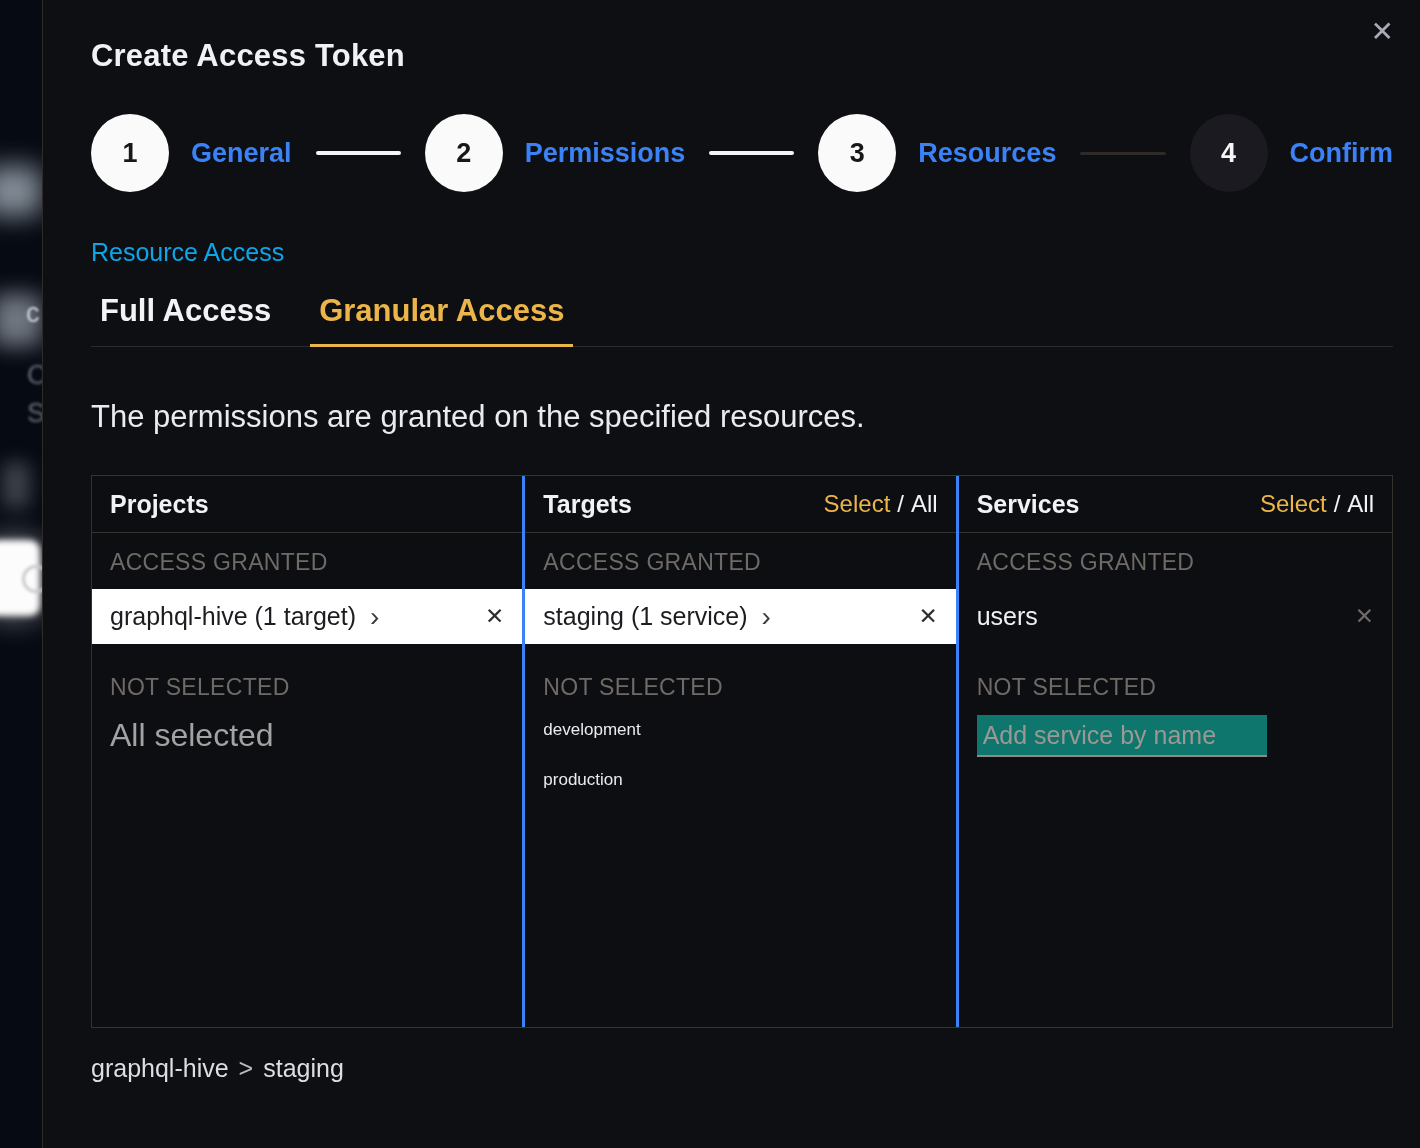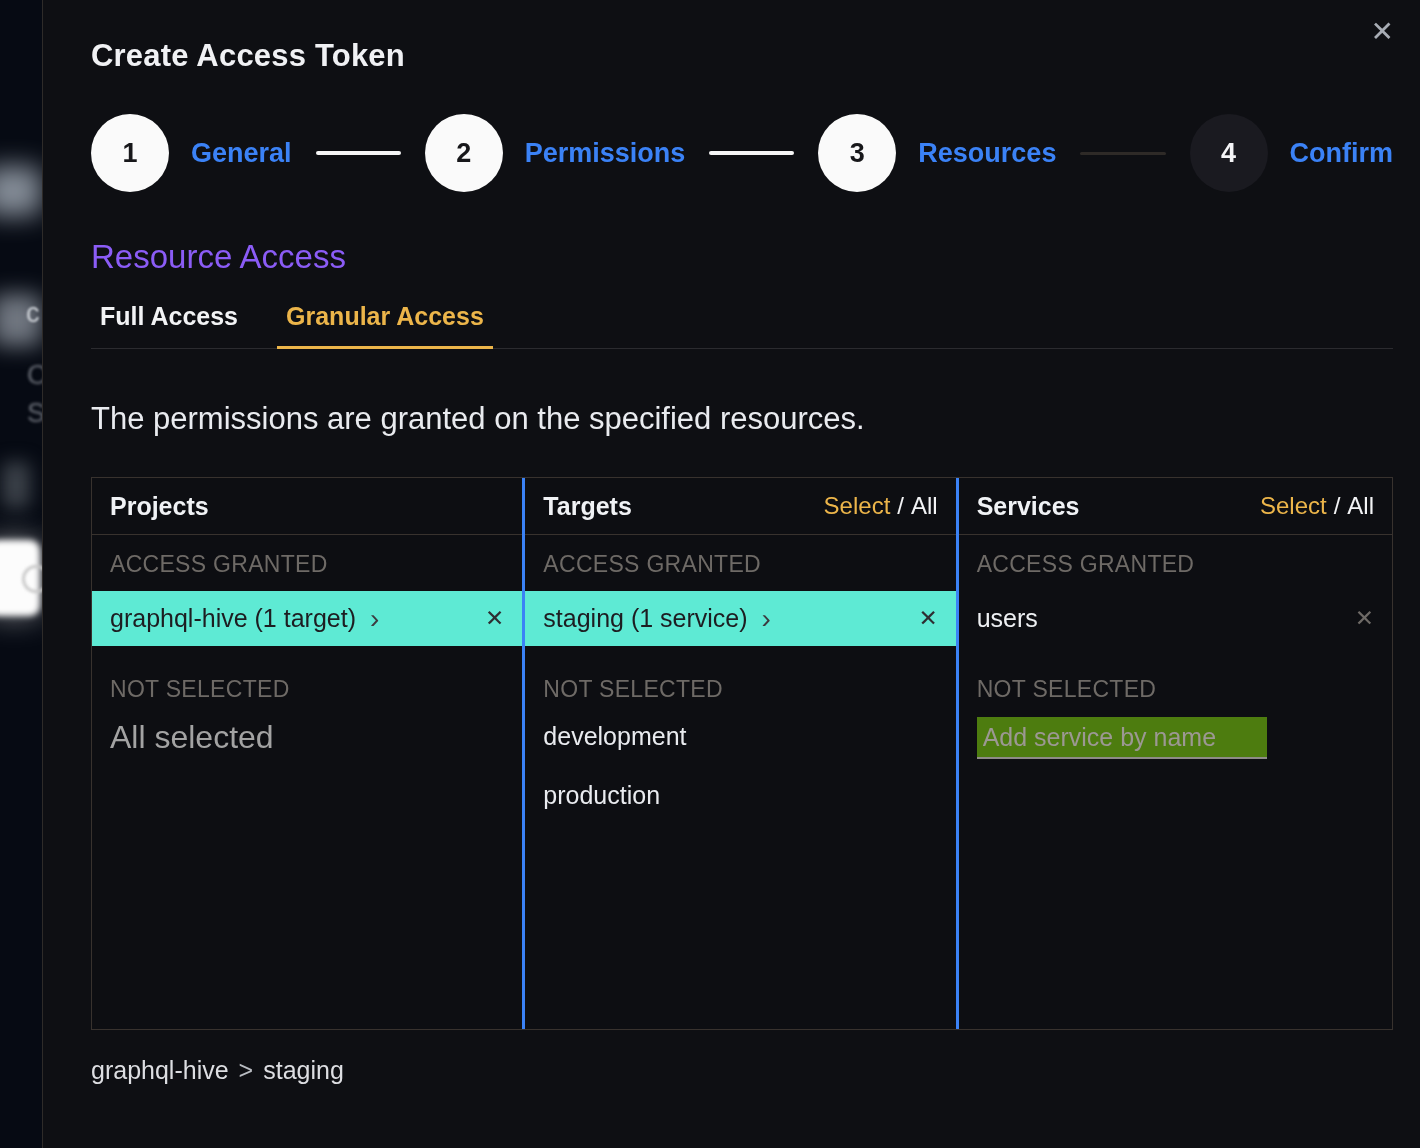--- a/index.html
+++ b/index.html
@@ -34,50 +34,50 @@
   .stepper{margin-top:40px;display:flex;align-items:center;width:1302px;}
   .step{display:flex;align-items:center;flex:none;}
   .step-circle{width:78px;height:78px;border-radius:50%;background:#fafafa;color:#17171a;
     font-size:27px;font-weight:700;display:flex;align-items:center;justify-content:center;cursor:pointer;}
   .step-circle.upcoming{background:#1a1a20;color:#f5f5f7;}
   .step-label{margin-left:22px;font-size:27px;font-weight:600;color:#3b82f6;}
   .connector{flex:1;height:4px;background:#f5f5f6;margin:0 24px;border-radius:2px;}
   .connector.pending{background:#2e2a27;height:3px;}
 
   
-  .section-heading{margin-top:46px;font-size:33px;font-weight:500;color:#8b5cf6;}
+  .section-heading{margin-top:46px;font-size:25px;font-weight:500;color:#0ea5e9;}
   .tabs{margin-top:26px;display:flex;border-bottom:1px solid #2b2b2f;width:1302px;}
-  .tab{padding:0 9px 15px;font-size:25px;font-weight:700;color:#f2f3f5;cursor:pointer;}
+  .tab{padding:0 9px 15px;font-size:31px;font-weight:700;color:#f2f3f5;cursor:pointer;}
   .tab + .tab{margin-left:30px;}
   .tab.active{color:#ecb54a;font-weight:600;border-bottom:3px solid #ecb54a;margin-bottom:-1px;}
   .description{margin-top:52px;font-size:31px;color:#e9ebef;}
 
   
   .res-table{margin-top:40px;width:1302px;height:553px;box-sizing:border-box;
     display:grid;grid-template-columns:1fr 1fr 1fr;border:1px solid #38322e;background:#0d0e12;}
   .col{border-right:3px solid #3b82f6;overflow:hidden;}
   .col:last-child{border-right:none;}
   .col-header{height:56px;border-bottom:1px solid #38322e;display:flex;align-items:center;justify-content:space-between;padding:0 18px;}
   .col-title{font-size:25px;font-weight:700;color:#f0f2f5;}
   .select-all{font-size:24px;color:#f2f3f5;}
   .select-all .select{color:#ecb54a;cursor:pointer;}
   .sa-sep{margin:0 7px;}
   .col-body{padding-top:16px;}
   .sec-label{padding:0 18px;font-size:23px;color:#6e6a66;letter-spacing:.3px;}
   .sec-label.ns{margin-top:30px;}
   .row-granted{margin-top:13px;height:55px;display:flex;align-items:center;padding:0 18px;font-size:25px;cursor:pointer;}
-  .row-granted.selected{background:#5eead4;color:#1d1d21;text-align:right;}
+  .row-granted.selected{background:#ffffff;color:#1d1d21;text-align:right;}
   .row-granted .chev{margin-left:14px;font-size:28px;line-height:1;color:#3c3c40;}
   .row-granted .x{margin-left:auto;font-size:23px;cursor:pointer;color:#2e2e32;line-height:1;}
   .row-granted.plain{color:#eef0f3;}
   .row-granted.plain .x{color:#6e6a66;}
   .note{margin-top:16px;padding:0 18px;font-size:32px;color:#a3a3a3;}
-  .item{margin-top:8px;padding:11px 18px;font-size:25px;color:#e9ebef;cursor:pointer;}
+  .item{margin-top:8px;padding:11px 18px;font-size:17px;color:#e9ebef;cursor:pointer;}
   .svc-input{margin:14px 18px 0;width:290px;height:42px;box-sizing:border-box;
-    background:#4d7c0f;border:none;border-bottom:2px solid #8e8b86;color:#e8e8ec;
+    background:#0f766e;border:none;border-bottom:2px solid #8e8b86;color:#e8e8ec;
     font-size:25px;padding:0 6px;font-family:"Liberation Sans", sans-serif;outline:none;}
   .svc-input::placeholder{color:#9c9893;}
 
   .breadcrumb{margin-top:26px;font-size:25px;color:#dddee2;}
   .bc-sep{margin:0 10px;color:#b9bcc2;}
 </style>
 </head>
 <body>
 
 <div class="backdrop">

